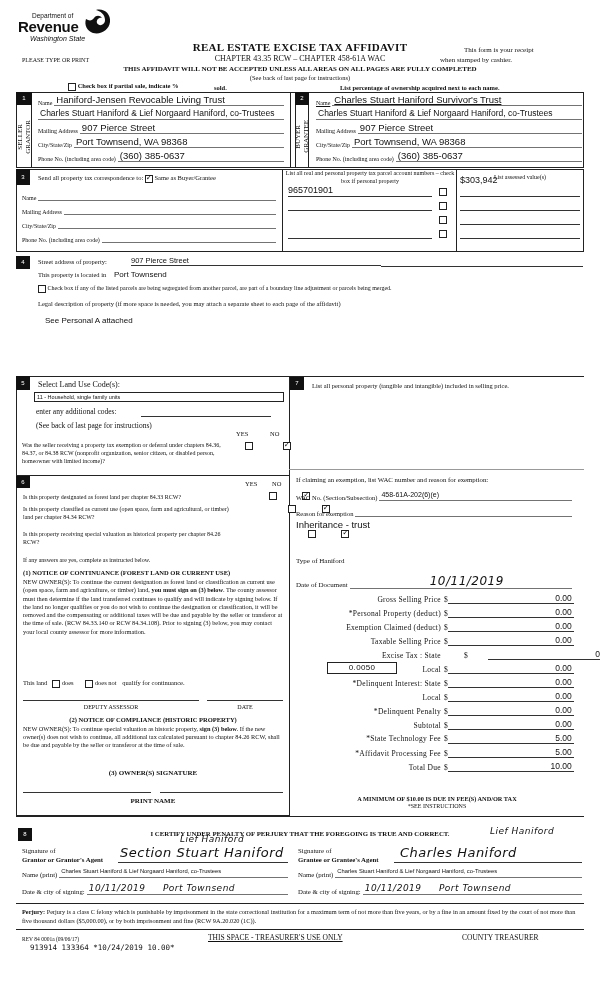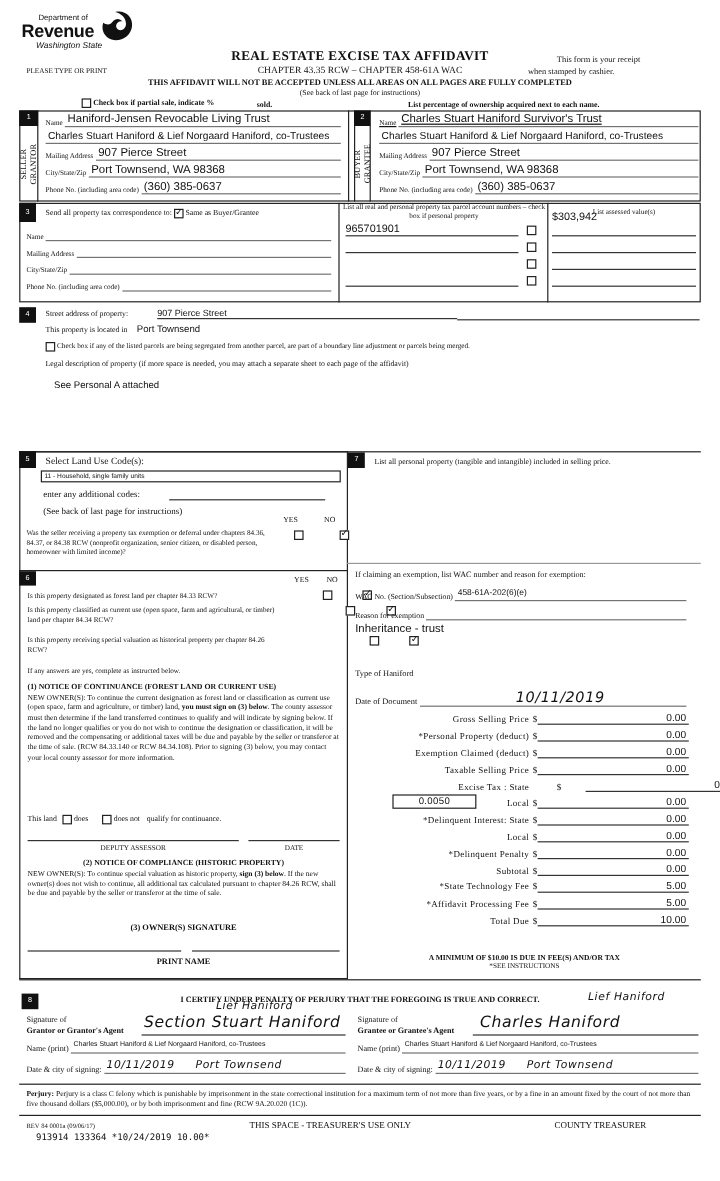--- a/index.html
+++ b/index.html
@@ -377,18 +377,18 @@
   </span>
 </div>
 <div class="abs" style="left:16px;top:903px;width:568px;border-top:1.5px solid #222;"></div>
 
 
 <div class="abs" style="left:22px;top:908px;width:560px;font-size:6.3px;line-height:8.5px;">
   <b>Perjury:</b><span> Perjury is a class C felony which is punishable by imprisonment in the state correctional institution for a maximum term of not more than five years, or by a fine in an amount fixed by the court of not more than five thousand dollars ($5,000.00), or by both imprisonment and fine (RCW 9A.20.020 (1C)).</span>
 </div>
 <div class="abs" style="left:16px;top:929px;width:568px;border-top:1px solid #222;"></div>
 <div class="abs" style="left:22px;top:936px;font-size:5.5px;">REV 84 0001a (09/06/17)</div>
-<div class="abs" style="left:208px;top:933px;font-size:7.5px;">THIS SPACE - TREASURER'S USE ONLY</div>
+<div class="abs" style="left:208px;top:933px;font-size:7.5px;text-decoration:underline;">THIS SPACE - TREASURER'S USE ONLY</div>
 <div class="abs" style="left:462px;top:933px;font-size:7.5px;">COUNTY TREASURER</div>
 <div class="abs" style="left:30px;top:943px;font-family:'DejaVu Sans Mono',monospace;font-size:7.5px;">913914 133364 *10/24/2019 10.00*</div>
 
 
 
 
 </body></html>

